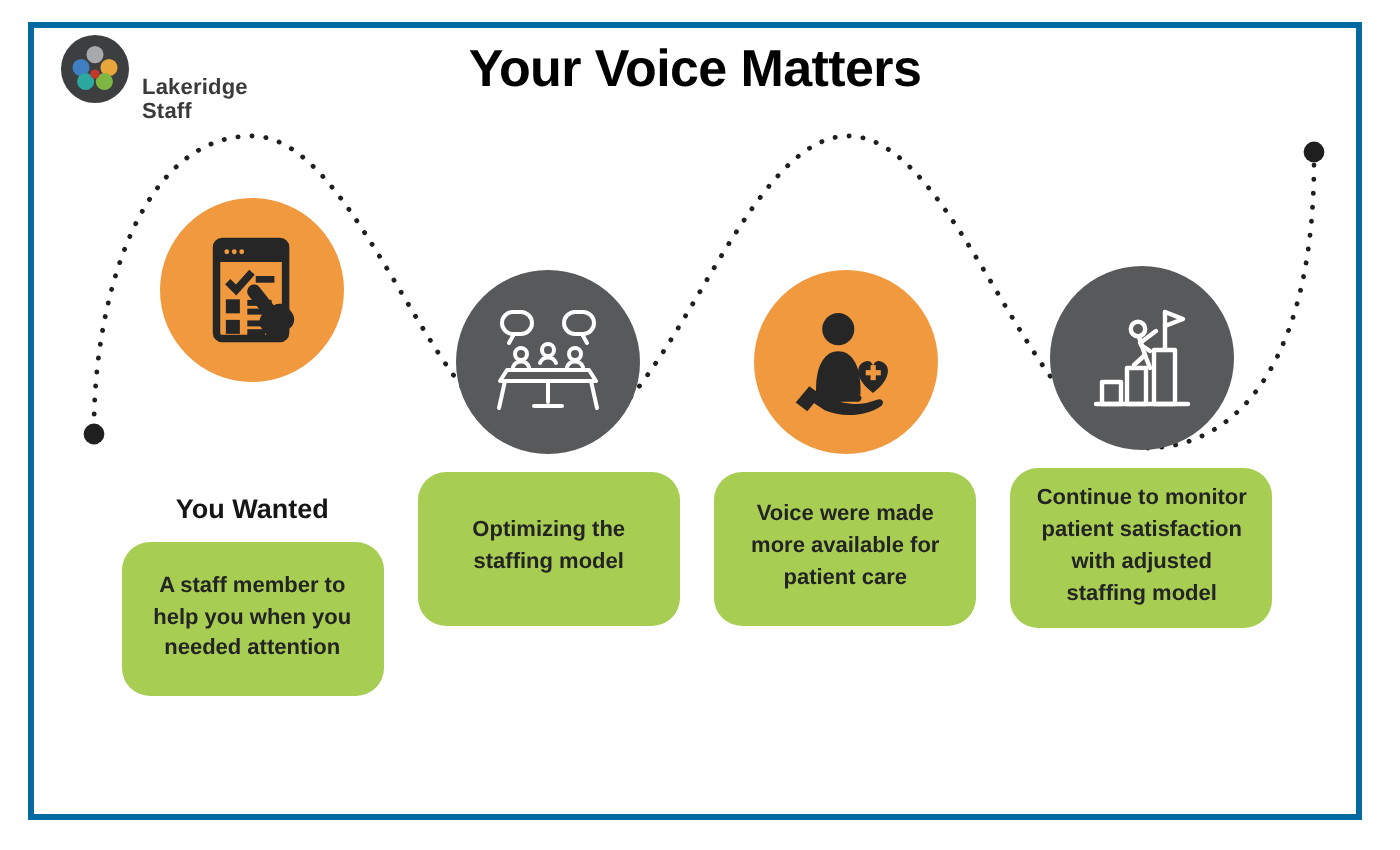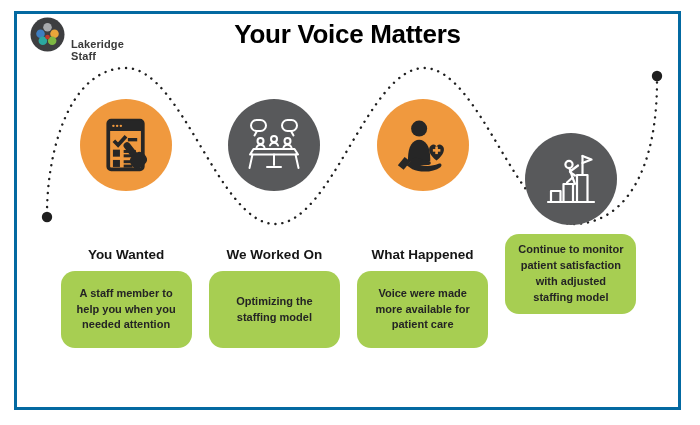--- a/index.html
+++ b/index.html
@@ -121,39 +121,37 @@
           <path d="M12.5 32.5 a4.3 4.3 0 0 1 8 0"></path>
           <path d="M26 30.5 a4.3 4.3 0 0 1 8 0"></path>
           <path d="M39.5 32.5 a4.3 4.3 0 0 1 8 0"></path>
           <path d="M9.5 34 H50.5 L54 39.5 H6 Z"></path>
           <path d="M8.5 39.5 L5.5 53"></path>
           <path d="M51.5 39.5 L54.5 53"></path>
           <path d="M30 39.5 V50"></path>
           <path d="M23 52 h14"></path>
         </svg>
       </div>
-      <div class="heading">We Worked On</div>
       <div class="box">
         <span>Optimizing the staffing model</span>
       </div>
     </div>
 
     <div class="step">
       <div class="circle" style="background: rgb(240, 153, 62);">
         <svg width="58" height="58" viewBox="0 0 60 60">
           <circle cx="26" cy="13" r="8.3" fill="#262626"></circle>
           <path d="M14.5 44 C14.5 31 19.5 24.5 26 24.5 C32.5 24.5 37.5 31 37.5 44 L37.5 47 L14.5 47 Z" fill="#262626"></path>
           <path d="M44 46 C36.5 40.5 34.5 34 38 30.8 C40.6 28.4 43.4 29.4 44 32 C44.6 29.4 47.4 28.4 50 30.8 C53.5 34 51.5 40.5 44 46 Z" fill="#262626"></path>
           <rect x="42.7" y="31.6" width="2.7" height="7.8" fill="#F0993E"></rect>
           <rect x="40.2" y="34.2" width="7.8" height="2.7" fill="#F0993E"></rect>
           <path d="M4 51 L11 42.5 L17 47 L10 55.5 Z" fill="#262626"></path>
           <path d="M13 51 L19 44.5 C20.5 43 22.5 43 26 44 L36 46.5 C39 47.3 38.6 50.6 35.5 50.6 L27 50.6 C33 52.4 40 52 46 49.5 C48.8 48.3 50.3 51.2 48 52.9 C41 58 28 59 19 55 Z" fill="#262626"></path>
         </svg>
       </div>
-      <div class="heading">What Happened</div>
       <div class="box">
         <span>Voice were made more available for patient care</span>
       </div>
     </div>
 
     <div class="step">
       <div class="circle" style="background: rgb(88, 89, 91);">
         <svg width="60" height="60" viewBox="0 0 60 60" fill="none" stroke="#ffffff" stroke-width="2.2" stroke-linecap="round" stroke-linejoin="round">
           <path d="M7 53 H53"></path>
           <rect x="10" y="42" width="9.5" height="11"></rect>

